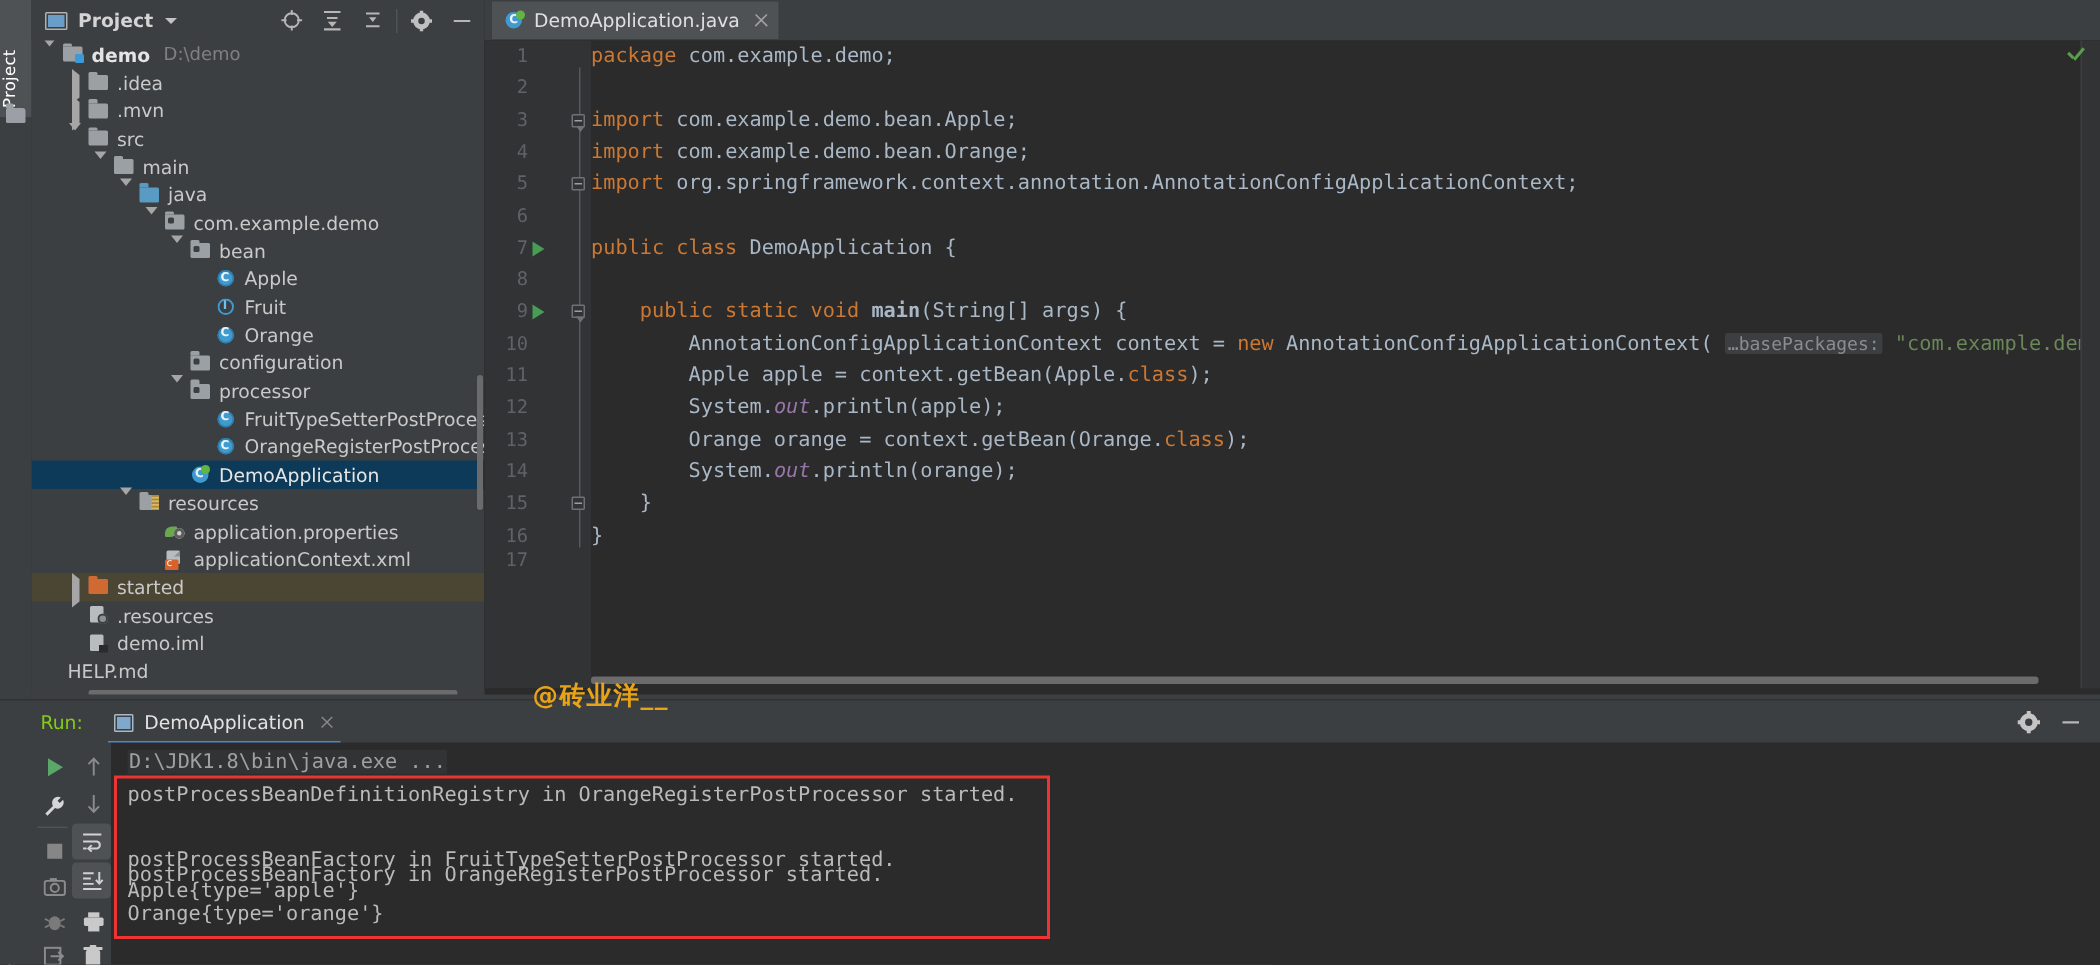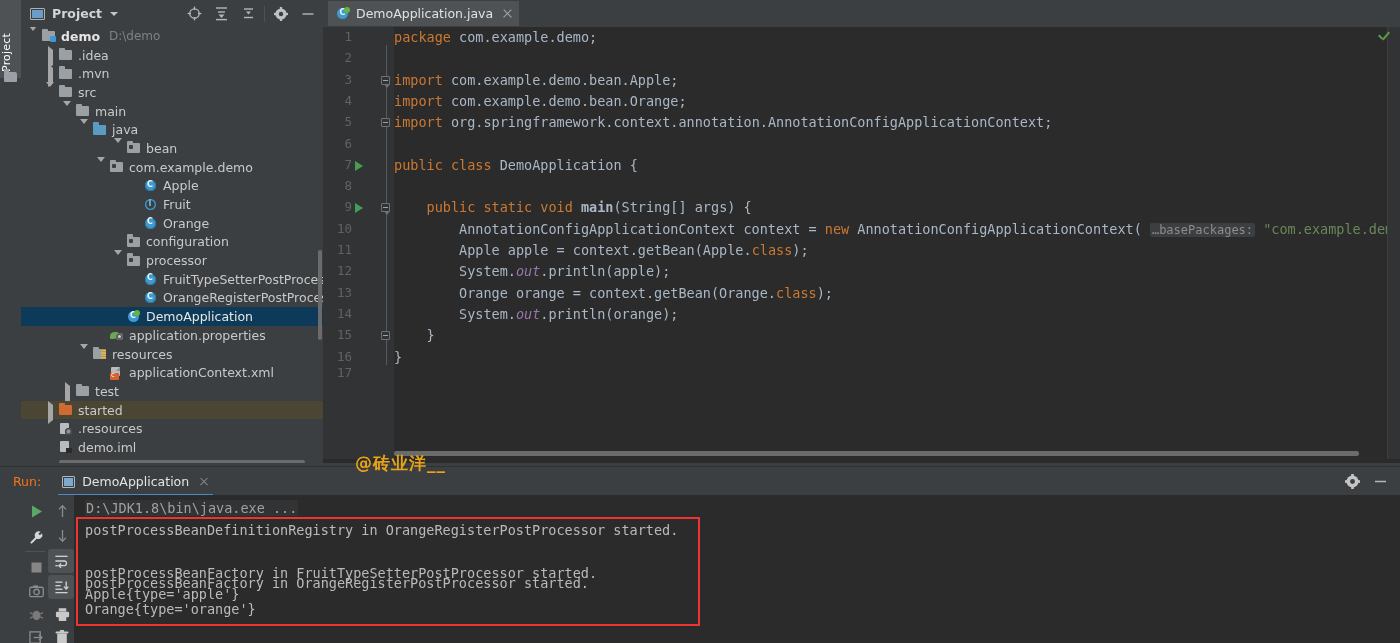--- a/index.html
+++ b/index.html
@@ -128,21 +128,21 @@
   .check:before{content:"";position:absolute;left:1px;top:5px;width:5px;height:2px;background:#5a9e4a;transform:rotate(45deg);}
   .check:after{content:"";position:absolute;left:3.5px;top:3.5px;width:10px;height:2px;background:#5a9e4a;transform:rotate(-50deg);}
   .marker-col{position:absolute;right:0;top:27px;width:12px;height:432px;background:#313335;border-left:1px solid #3c3f41;}
 
   .watermark{position:absolute;left:355px;top:452px;font-size:17px;color:#e8a317;font-weight:bold;
       font-family:"DejaVu Sans","Liberation Sans",sans-serif;letter-spacing:1px;z-index:40;}
 
   
   .runpanel{position:absolute;left:0;top:466px;width:1400px;height:177px;background:#3c3f41;}
   .run-header{position:absolute;left:0;top:0;width:1400px;height:29px;background:#3c3f41;border-top:1px solid #2f3133;display:flex;align-items:center;}
-  .run-lbl{margin-left:13px;font-size:12.5px;color:#f97316;}
+  .run-lbl{margin-left:27px;font-size:12.5px;color:#84cc16;}
   .run-tab{position:relative;margin-left:17px;height:28px;display:flex;align-items:center;padding:0 4px;}
   .run-tab .ico2{width:13px;height:12px;position:relative;margin-right:7px;}
   .run-tab .ico2 .o{position:absolute;inset:0;border:1.4px solid #a9b7c6;border-radius:1px;}
   .run-tab .ico2 .i{position:absolute;left:2px;top:2px;right:2px;bottom:2px;background:#7fa8cd;}
   .run-tab .t{font-size:12.5px;color:#e3e3e3;}
   .run-tab .x{margin-left:10px;width:10px;height:10px;position:relative;opacity:.5;}
   .run-tab .x:before,.run-tab .x:after{content:"";position:absolute;left:0;top:4.5px;width:10px;height:1.2px;background:#cfcfcf;}
   .run-tab .x:before{transform:rotate(45deg);}
   .run-tab .x:after{transform:rotate(-45deg);}
   .run-tab .under{position:absolute;left:0;bottom:0;width:100%;height:2px;background:#4a88c7;}
@@ -282,34 +282,34 @@
         </div>
         <div class="row">
           <span style="display:inline-block;width:58px;flex:0 0 auto;"></span>
           <span class="twisty"><span class="arrow-d"></span></span>
           <span class="ico">
             <div class="f-blue"></div>
           </span>
           <span class="lbl" style="">java</span>
         </div>
         <div class="row">
+          <span style="display:inline-block;width:75px;flex:0 0 auto;"></span>
+          <span class="twisty"><span class="arrow-d"></span></span>
+          <span class="ico">
+            <div class="f-pkg"></div>
+          </span>
+          <span class="lbl" style="">com.example.demo</span>
+        </div>
+        <div class="row">
           <span style="display:inline-block;width:92px;flex:0 0 auto;"></span>
           <span class="twisty"><span class="arrow-d"></span></span>
           <span class="ico">
             <div class="f-pkg"></div>
           </span>
           <span class="lbl" style="">bean</span>
-        </div>
-        <div class="row">
-          <span style="display:inline-block;width:75px;flex:0 0 auto;"></span>
-          <span class="twisty"><span class="arrow-d"></span></span>
-          <span class="ico">
-            <div class="f-pkg"></div>
-          </span>
-          <span class="lbl" style="">com.example.demo</span>
         </div>
         <div class="row">
           <span style="display:inline-block;width:109px;flex:0 0 auto;"></span>
           <span class="twisty none"></span>
           <span class="ico">
             <div class="c-cls">
               <span>C</span>
             </div>
           </span>
           <span class="lbl" style="">Apple</span>
@@ -372,58 +372,50 @@
         </div>
         <div class="row selected">
           <span style="display:inline-block;width:92px;flex:0 0 auto;"></span>
           <span class="twisty none"></span>
           <span class="ico">
             <div class="c-run">
               <span>C</span>
             </div>
           </span>
           <span class="lbl" style="">DemoApplication</span>
+        </div>
+        <div class="row">
+          <span style="display:inline-block;width:58px;flex:0 0 auto;"></span>
+          <span class="twisty"><span class="arrow-d"></span></span>
+          <span class="ico">
+            <div class="f-res"></div>
+          </span>
+          <span class="lbl" style="">resources</span>
         </div>
         <div class="row">
           <span style="display:inline-block;width:75px;flex:0 0 auto;"></span>
           <span class="twisty none"></span>
           <span class="ico">
             <div class="i-prop">
               <div class="leaf"></div>
               <div class="cog"></div>
             </div>
           </span>
           <span class="lbl" style="">application.properties</span>
         </div>
         <div class="row">
-          <span style="display:inline-block;width:58px;flex:0 0 auto;"></span>
-          <span class="twisty"><span class="arrow-d"></span></span>
-          <span class="ico">
-            <div class="f-res"></div>
-          </span>
-          <span class="lbl" style="">resources</span>
-        </div>
-        <div class="row">
           <span style="display:inline-block;width:75px;flex:0 0 auto;"></span>
           <span class="twisty none"></span>
           <span class="ico">
             <div class="i-xml">
               <div class="pg"></div>
               <div class="bdg"></div>
             </div>
           </span>
           <span class="lbl" style="">applicationContext.xml</span>
-        </div>
-        <div class="row">
-          <span style="display:inline-block;width:41px;flex:0 0 auto;"></span>
-          <span class="twisty"><span class="arrow-r"></span></span>
-          <span class="ico">
-            <div class="f-grey"></div>
-          </span>
-          <span class="lbl" style="">test</span>
         </div>
         <div class="row target-hl">
           <span style="display:inline-block;width:24px;flex:0 0 auto;"></span>
           <span class="twisty"><span class="arrow-r"></span></span>
           <span class="ico">
             <div class="f-orange"></div>
           </span>
           <span class="lbl" style="">started</span>
         </div>
         <div class="row">

